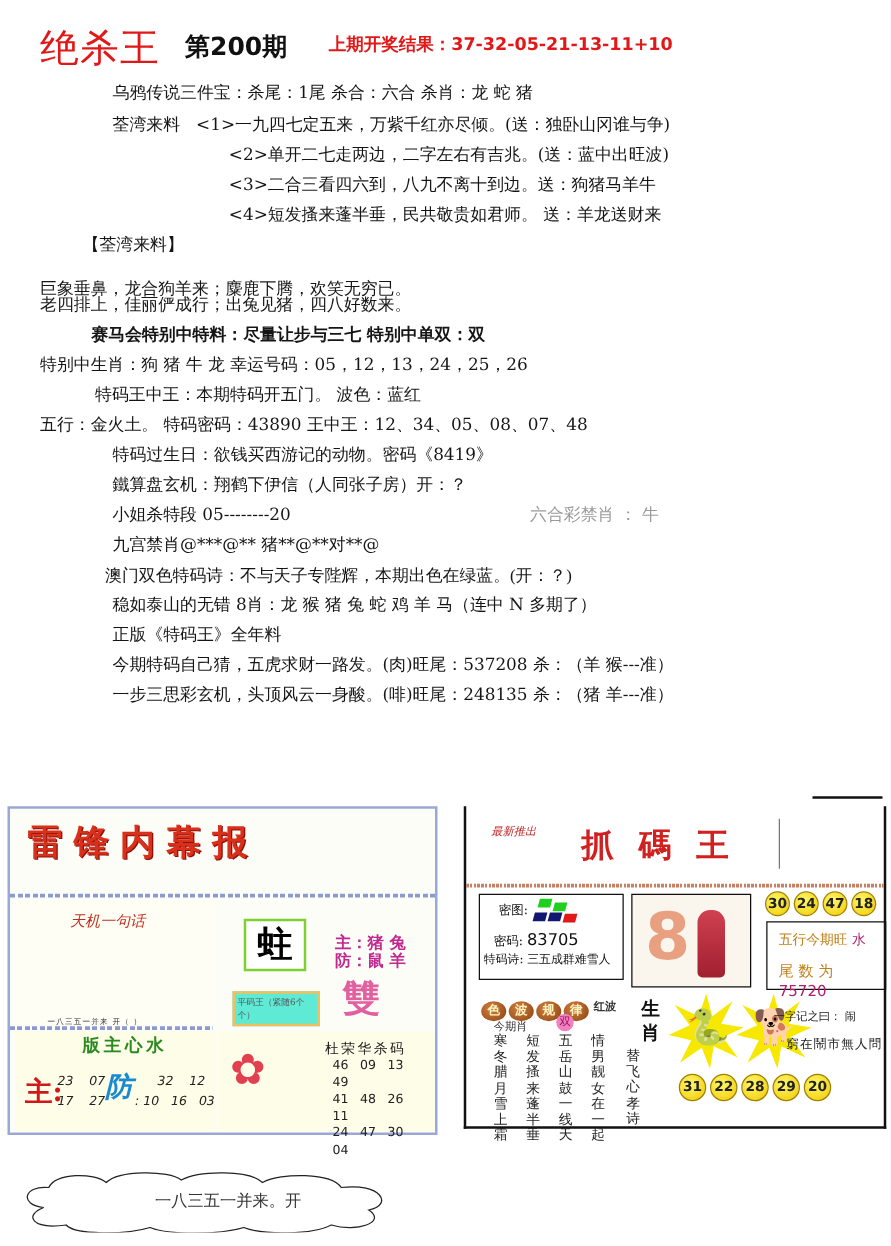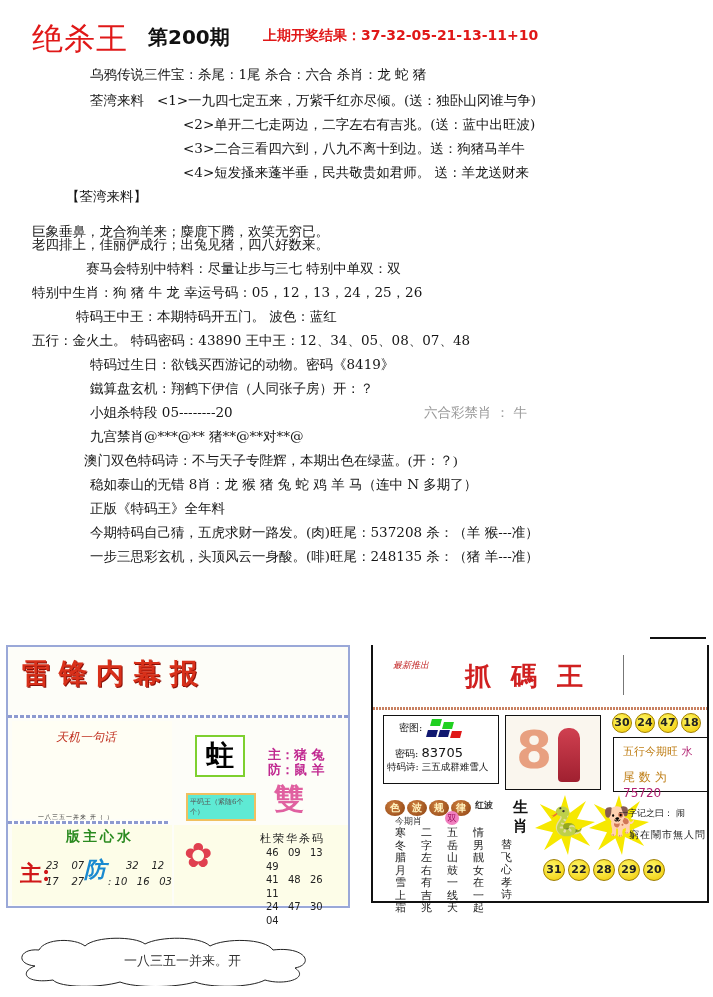--- a/index.html
+++ b/index.html
@@ -83,21 +83,21 @@
 </div>
 
 <div class="line" style="left:90px;top:66px;">乌鸦传说三件宝：杀尾：1尾  杀合：六合  杀肖：龙  蛇  猪</div>
 <div class="line" style="left:90px;top:92px;"><span>荃湾来料</span>&nbsp;&nbsp;&nbsp;<span>&lt;1&gt;一九四七定五来，万紫千红亦尽倾。(送：独卧山冈谁与争)</span></div>
 <div class="line" style="left:183px;top:116px;">&lt;2&gt;单开二七走两边，二字左右有吉兆。(送：蓝中出旺波)</div>
 <div class="line" style="left:183px;top:140px;">&lt;3&gt;二合三看四六到，八九不离十到边。送：狗猪马羊牛</div>
 <div class="line" style="left:183px;top:164px;">&lt;4&gt;短发搔来蓬半垂，民共敬贵如君师。  送：羊龙送财来</div>
 <div class="line" style="left:66px;top:188px;">【荃湾来料】</div>
 <div class="line" style="left:32px;top:212px;margin-top:11px;">巨象垂鼻，龙合狗羊来；麋鹿下腾，欢笑无穷已。</div>
 <div class="line" style="left:32px;top:236px;">老四排上，佳丽俨成行；出兔见猪，四八好数来。</div>
-<div class="line" style="left:86px;top:260px;">赛马会特别中特料：尽量让步与三七  特别中单双：双</div>
+<div class="line" style="left:73px;top:260px;font-weight:bold;">赛马会特别中特料：尽量让步与三七  特别中单双：双</div>
 <div class="line" style="left:32px;top:284px;">特别中生肖：狗  猪  牛  龙  幸运号码：05，12，13，24，25，26</div>
 <div class="line" style="left:76px;top:308px;">特码王中王：本期特码开五门。  波色：蓝红</div>
 <div class="line" style="left:32px;top:332px;">五行：金火土。  特码密码：43890  王中王：12、34、05、08、07、48</div>
 <div class="line" style="left:90px;top:356px;">特码过生日：欲钱买西游记的动物。密码《8419》</div>
 <div class="line" style="left:90px;top:380px;">鐵算盘玄机：翔鹤下伊信（人同张子房）开：？</div>
 <div class="line" style="left:90px;top:404px;">小姐杀特段 05--------20</div>
 <div class="line wm" style="left:424px;top:404px;">六合彩禁肖 ： 牛</div>
 <div class="line" style="left:90px;top:428px;">九宫禁肖@***@**  猪**@**对**@</div>
 <div class="line" style="left:84px;top:452px;font-family:Liberation Serif, serif;">澳门双色特码诗：不与天子专陛辉，本期出色在绿蓝。(开：？)</div>
 <div class="line" style="left:90px;top:476px;">稳如泰山的无错 8肖：龙  猴  猪  兔  蛇  鸡  羊  马（连中 N 多期了）</div>
@@ -171,21 +171,21 @@
   <div class="pr-wuxing2"><span>尾 数 为</span> <b>75720</b></div>
 
   <div class="pr-badges">
     <span class="badge">色</span><span class="badge">波</span><span class="badge">规</span><span class="badge">律</span>
   </div>
   <div class="pr-hongbo">红波</div>
   <div class="pr-jin">今期肖</div>
   <div class="pr-jin-badge">双</div>
 
   <div class="pr-col" style="left:22px;">寒冬腊月雪上霜</div>
-  <div class="pr-col" style="left:48px;">二字左右有吉兆</div>
+  <div class="pr-col" style="left:48px;">短发搔来蓬半垂</div>
   <div class="pr-col" style="left:74px;">五岳山鼓一线天</div>
   <div class="pr-col" style="left:100px;">情男靓女在一起</div>
   <div class="pr-col" style="left:128px;top:194px;">替飞心孝诗</div>
   <div class="pr-shengxiao" style="left:140px;">生肖</div>
 
   <div class="star" style="left:162px;top:150px;"></div>
   <div class="star-inner" style="left:176px;top:160px;color:#208020;">🐍</div>
   <div class="star" style="left:216px;top:150px;"></div>
   <div class="star-inner" style="left:230px;top:160px;color:#d07020;">🐕</div>
 

